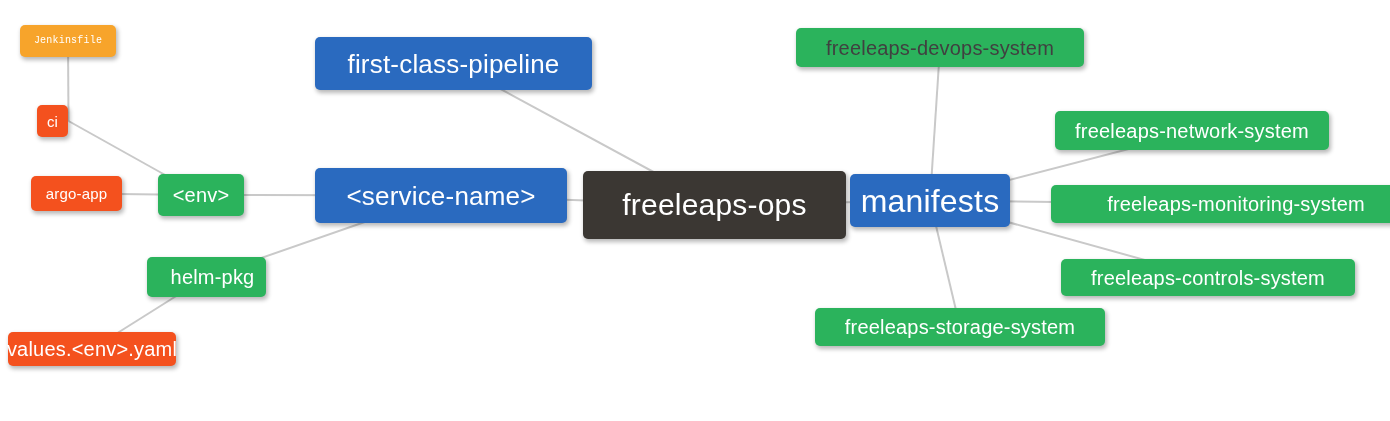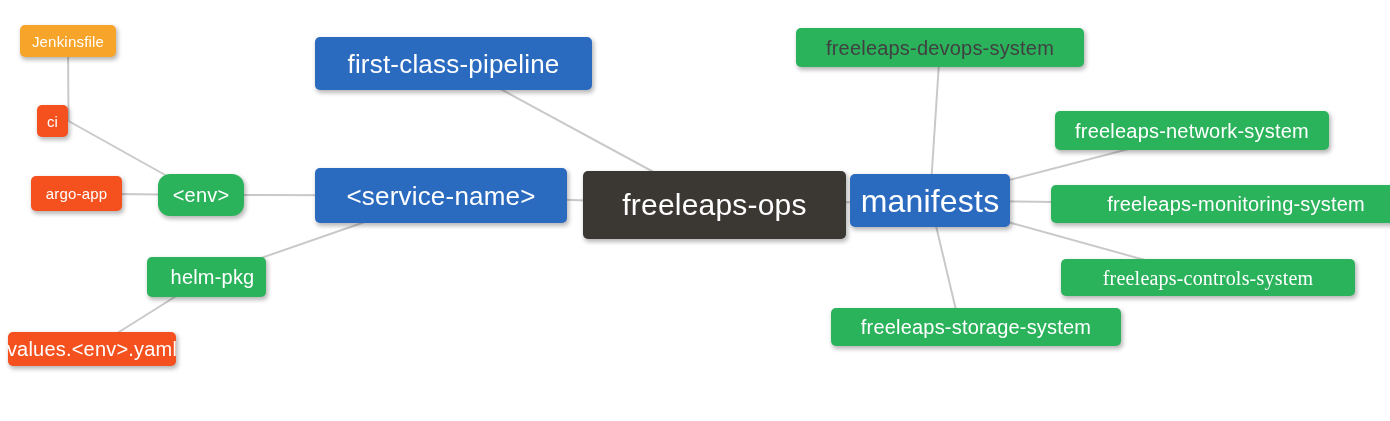--- a/index.html
+++ b/index.html
@@ -51,29 +51,29 @@
       <line x1="441" y1="195.5" x2="206.5" y2="277" stroke="#c9c9c9" stroke-width="2"></line>
       <line x1="206.5" y1="277" x2="92" y2="349" stroke="#c9c9c9" stroke-width="2"></line>
       <line x1="714.5" y1="205" x2="930" y2="200.5" stroke="#c9c9c9" stroke-width="2"></line>
       <line x1="930" y1="200.5" x2="940" y2="47.5" stroke="#c9c9c9" stroke-width="2"></line>
       <line x1="930" y1="200.5" x2="1200" y2="130.5" stroke="#c9c9c9" stroke-width="2"></line>
       <line x1="930" y1="200.5" x2="1213" y2="204" stroke="#c9c9c9" stroke-width="2"></line>
       <line x1="930" y1="200.5" x2="1208" y2="277.5" stroke="#c9c9c9" stroke-width="2"></line>
       <line x1="930" y1="200.5" x2="960" y2="327" stroke="#c9c9c9" stroke-width="2"></line>
     </svg>
   <div>
-      <div class="node" style="left: 20px; top: 25px; width: 96px; height: 32px; background: rgb(247, 164, 43); color: rgb(255, 255, 255); font-size: 15px;">Jenkinsfile</div>
+      <div class="node" style="left: 20px; top: 25px; width: 96px; height: 32px; background: rgb(247, 164, 43); color: rgb(255, 255, 255); font-size: 10px; font-family: Liberation Mono, monospace;">Jenkinsfile</div>
       <div class="node" style="left: 37px; top: 105px; width: 31px; height: 32px; background: rgb(244, 81, 30); color: rgb(255, 255, 255); font-size: 15px;">ci</div>
       <div class="node" style="left: 31px; top: 176px; width: 91px; height: 35px; background: rgb(244, 81, 30); color: rgb(255, 255, 255); font-size: 15px;">argo-app</div>
-      <div class="node" style="left: 158px; top: 174px; width: 86px; height: 42px; background: rgb(43, 179, 92); color: rgb(255, 255, 255); font-size: 20px; border-radius: 12px;">&lt;env&gt;</div>
+      <div class="node" style="left: 158px; top: 174px; width: 86px; height: 42px; background: rgb(43, 179, 92); color: rgb(255, 255, 255); font-size: 20px;">&lt;env&gt;</div>
       <div class="node" style="left: 147px; top: 257px; width: 119px; height: 40px; background: rgb(43, 179, 92); color: rgb(255, 255, 255); font-size: 20px; padding-left: 12px;">helm-pkg</div>
       <div class="node" style="left: 8px; top: 332px; width: 168px; height: 34px; background: rgb(244, 81, 30); color: rgb(255, 255, 255); font-size: 20px;">values.&lt;env&gt;.yaml</div>
       <div class="node" style="left: 315px; top: 37px; width: 277px; height: 53px; background: rgb(42, 106, 191); color: rgb(255, 255, 255); font-size: 26px;">first-class-pipeline</div>
       <div class="node" style="left: 315px; top: 168px; width: 252px; height: 55px; background: rgb(42, 106, 191); color: rgb(255, 255, 255); font-size: 26px;">&lt;service-name&gt;</div>
       <div class="node" style="left: 583px; top: 171px; width: 263px; height: 68px; background: rgb(59, 55, 51); color: rgb(255, 255, 255); font-size: 30px;">freeleaps-ops</div>
       <div class="node" style="left: 850px; top: 174px; width: 160px; height: 53px; background: rgb(42, 106, 191); color: rgb(255, 255, 255); font-size: 32px;">manifests</div>
       <div class="node" style="left: 796px; top: 28px; width: 288px; height: 39px; background: rgb(43, 179, 92); color: #404040; font-size: 20px;">freeleaps-devops-system</div>
       <div class="node" style="left: 1055px; top: 111px; width: 274px; height: 39px; background: rgb(43, 179, 92); color: rgb(255, 255, 255); font-size: 20px;">freeleaps-network-system</div>
       <div class="node" style="left: 1051px; top: 185px; width: 356px; height: 38px; background: rgb(43, 179, 92); color: rgb(255, 255, 255); font-size: 20px; padding-left: 14px;">freeleaps-monitoring-system</div>
-      <div class="node" style="left: 1061px; top: 259px; width: 294px; height: 37px; background: rgb(43, 179, 92); color: rgb(255, 255, 255); font-size: 20px; font-family: Liberation Serif, serif;">freeleaps-controls-system</div>
-      <div class="node" style="left: 815px; top: 308px; width: 290px; height: 38px; background: rgb(43, 179, 92); color: rgb(255, 255, 255); font-size: 20px; margin-left: 16px;">freeleaps-storage-system</div>
+      <div class="node" style="left: 1061px; top: 259px; width: 294px; height: 37px; background: rgb(43, 179, 92); color: rgb(255, 255, 255); font-size: 20px;">freeleaps-controls-system</div>
+      <div class="node" style="left: 815px; top: 308px; width: 290px; height: 38px; background: rgb(43, 179, 92); color: rgb(255, 255, 255); font-size: 20px;">freeleaps-storage-system</div>
     </div>
 </div>
 
 </body></html>

